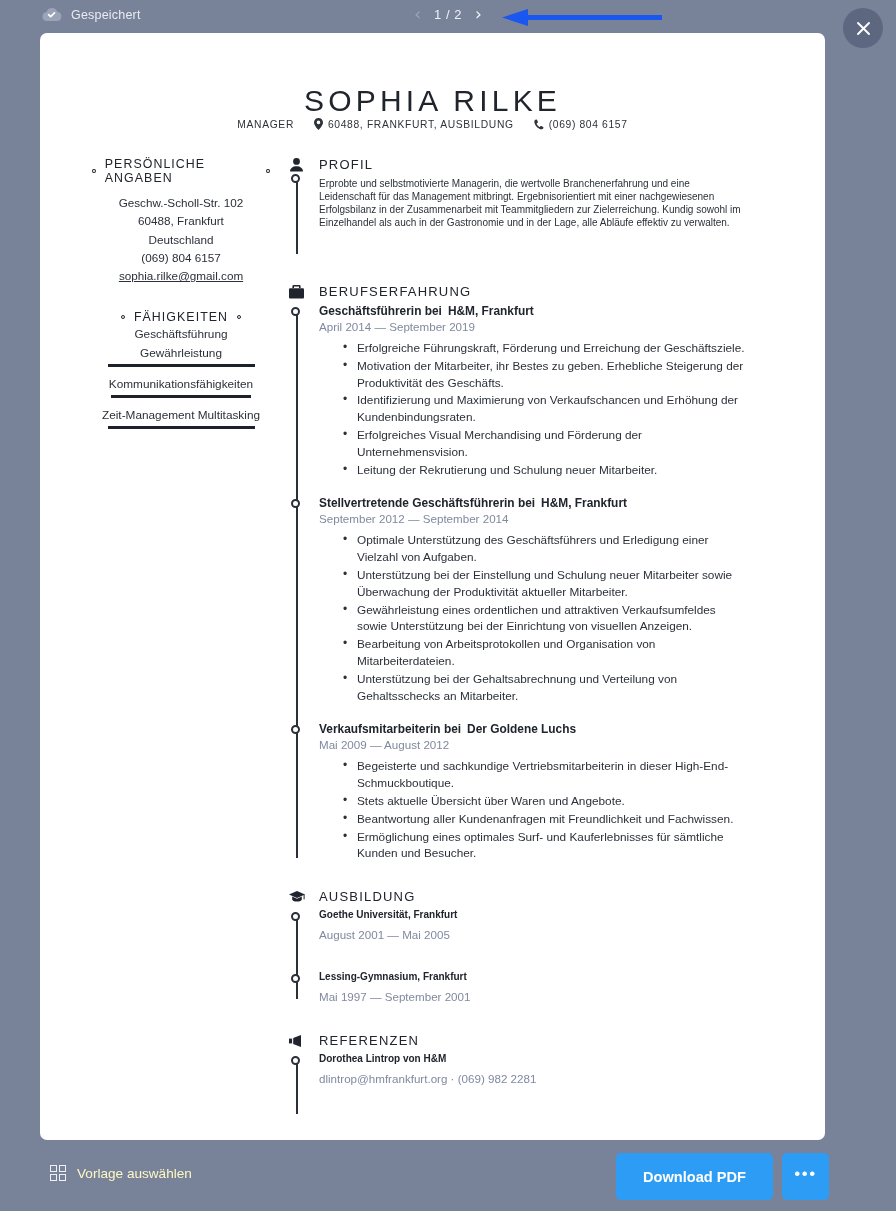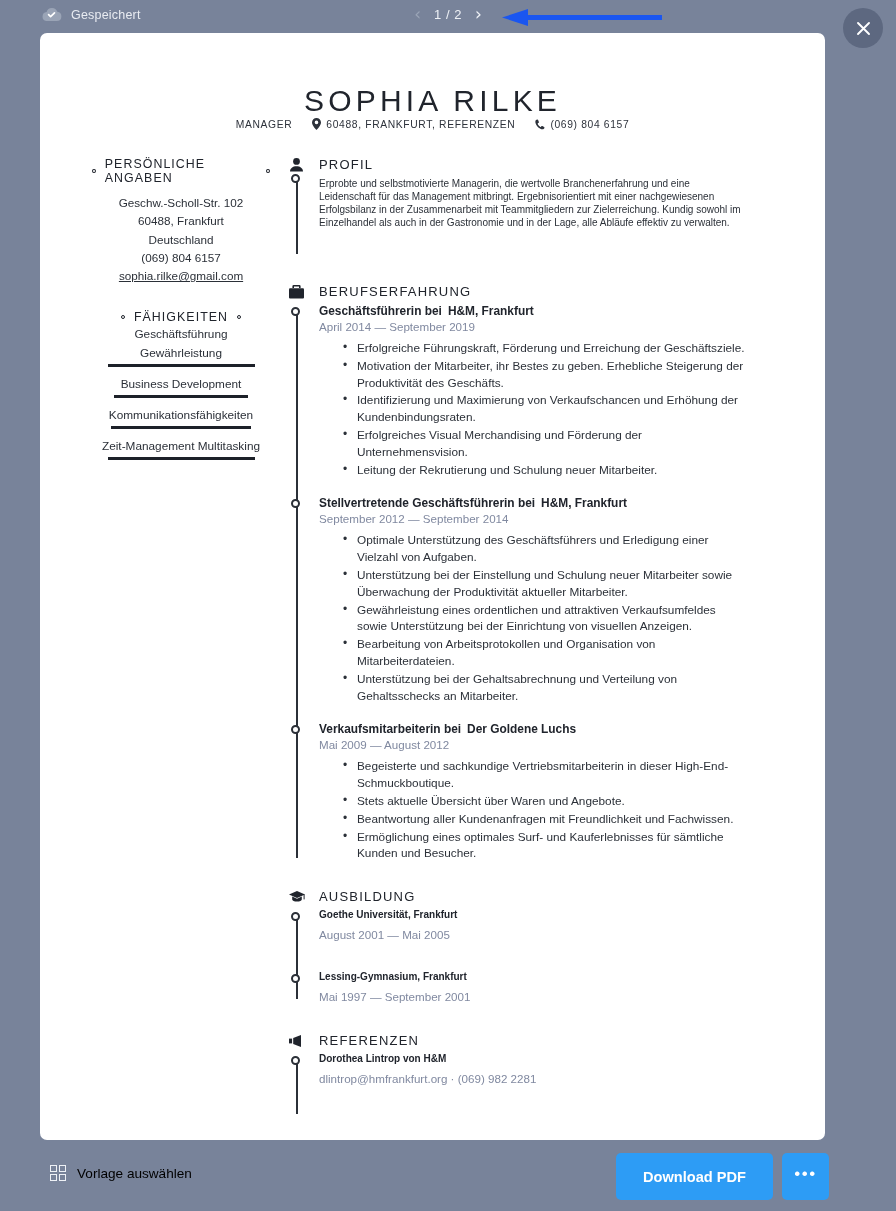--- a/index.html
+++ b/index.html
@@ -83,21 +83,21 @@
                 list-style: none; position: relative; padding-left: 14px; }
   .bullets li:before { content: "\2022"; position: absolute; left: 0; top: -1px; color: #2b3038; font-size: 12px; }
 
   .edu-item { position: relative; }
   .edu-title { font-size: 10px; font-weight: bold; color: #20242c; }
   .edu-date { font-size: 11.6px; color: #8089a0; margin-top: 8px; }
 
   
   .bottombar { position: absolute; left: 0; bottom: 0; width: 896px; height: 71px; }
   .tpl-btn { position: absolute; left: 50px; top: 25px; display: flex; align-items: center; gap: 11px; cursor: pointer; }
-  .tpl-btn .lbl { font-size: 13.6px; color: #000000; }
+  .tpl-btn .lbl { font-size: 13.6px; color: #fef9c3; }
   .grid-ico { width: 16px; height: 16px; display: grid; grid-template-columns: 7px 7px;
               grid-template-rows: 7px 7px; gap: 2px; }
   .grid-ico i { border: 1.4px solid #eef1f6; display: block; }
   .dl-btn { position: absolute; right: 123px; top: 13px; height: 47px; padding: 0 27px;
             background: #2d9cf5; color: #fff; border-radius: 5px; display: flex; align-items: center;
             justify-content: center; font-size: 14.6px; font-weight: bold; cursor: pointer; }
   .more-btn { position: absolute; right: 67px; top: 13px; width: 47px; height: 47px; background: #2d9cf5;
               border-radius: 5px; display: flex; align-items: center; justify-content: center;
               color: #fff; font-size: 17px; letter-spacing: 1.6px; cursor: pointer; padding-bottom: 6px; }
 </style>
@@ -146,21 +146,21 @@
       <div class="name">SOPHIA RILKE</div>
 
       <div class="headline">
         <span>MANAGER</span>
         <span class="hi">
           <span>
             <svg width="9" height="12" viewBox="0 0 9 12">
                 <path d="M4.5 0C2 0 0 2 0 4.5 0 7.9 4.5 12 4.5 12S9 7.9 9 4.5C9 2 7 0 4.5 0zm0 6.2a1.8 1.8 0 1 1 0-3.6 1.8 1.8 0 0 1 0 3.6z" fill="#2d323b"></path>
               </svg>
           </span>
-          <span>60488, FRANKFURT, REFERENZEN</span>
+          <span>60488, FRANKFURT, AUSBILDUNG</span>
         </span>
         <span class="hi">
           <span>
             <svg width="10" height="11" viewBox="0 0 10 11">
                 <path d="M2.1.4C1.4.4.6 1.2.4 2c-.3 1.4.4 3.6 2 5.4 1.6 1.8 3.7 2.9 5 2.9.9 0 1.8-.7 2-1.4.1-.4 0-.6-.3-.8L7.4 7c-.3-.2-.6-.1-.8.1l-.6.7c-.2.2-.4.2-.6.1-.6-.3-1.2-.8-1.7-1.4-.5-.6-.8-1.2-1-1.8 0-.2 0-.4.2-.5l.8-.5c.3-.2.3-.5.2-.8L3.1.9C3 .6 2.7.4 2.4.4z" fill="#2d323b"></path>
               </svg>
           </span>
           <span>(069) 804 6157</span>
         </span>
       </div>
@@ -187,24 +187,20 @@
               <span class="dot"></span>
               <span>FÄHIGKEITEN</span>
               <span class="dot"></span>
             </div>
             <div id="skills-list">
                 <div class="skill">
                   <div class="nm">Geschäftsführung Gewährleistung</div>
                   <div class="bar" style="width: 147px;"></div>
                 </div>
                 <div class="skill">
-                  <div class="nm">Business Development</div>
-                  <div class="bar" style="width: 134px;"></div>
-                </div>
-                <div class="skill">
                   <div class="nm">Kommunikationsfähigkeiten</div>
                   <div class="bar" style="width: 140px;"></div>
                 </div>
                 <div class="skill">
                   <div class="nm">Zeit-Management Multitasking</div>
                   <div class="bar" style="width: 147px;"></div>
                 </div>
               </div>
           </div>
         </div>

